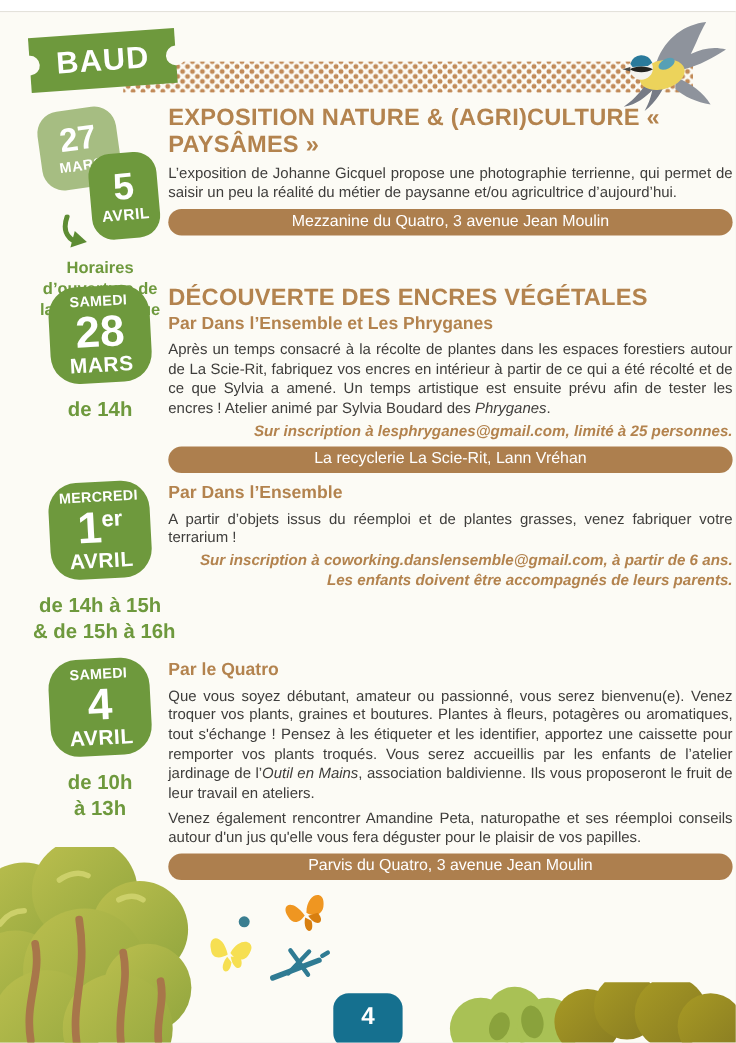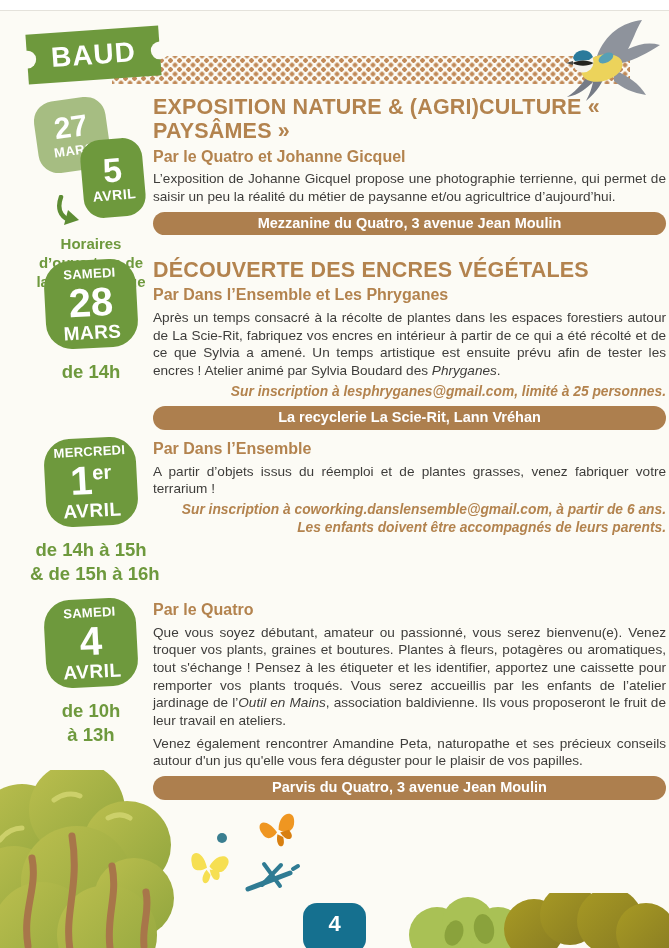--- a/index.html
+++ b/index.html
@@ -62,21 +62,21 @@
 
   .time{margin-top:12px; color:var(--green); font-weight:700; font-size:18.5px; line-height:1.32; white-space:nowrap;text-align:center;}
   .schedule{margin-top:6px; color:var(--green); font-weight:700; font-size:15px; line-height:1.25; padding:0 4px;}
 
   .title{margin:0; color:var(--brown); font-size:21.5px; font-weight:800; line-height:1.13; letter-spacing:.2px;}
   .organizer{margin:4px 0 0; color:var(--brown); font-size:16px; font-weight:700; line-height:1.1;}
   .body p{margin:5px 0 0; color:var(--text); font-size:13.6px; line-height:1.3; text-align:justify;}
   .body i{font-style:italic;}
   .notes{margin-top:3px; color:var(--brown); font-weight:700; font-style:italic; font-size:13.8px; text-align:right; line-height:1.3;}
   .pill{
-    margin-top:6px; background:var(--pill); color:#fff; font-weight:700; font-size:14.5px;
+    margin-top:6px; background:var(--pill); color:#fff; font-weight:400; font-size:14.5px;
     text-align:center; border-radius:13px; padding:4px 8px; line-height:1.1;
   }
 
   
   .bush-left{position:absolute; left:-18px; top:770px; width:205px; height:180px;}
   .bushes-right{position:absolute; left:392px; top:893px; width:277px; height:55px;}
   .deco-dot{position:absolute; left:217px; top:833px; width:10px; height:10px; border-radius:50%; background:#3a7e90;}
   .butterfly-orange{position:absolute; left:255px; top:810px; width:46px; height:44px;}
   .butterfly-yellow{position:absolute; left:184px; top:845px; width:48px; height:46px;}
   .dragonfly{position:absolute; left:243px; top:858px; width:60px; height:38px;}
@@ -128,21 +128,20 @@
             </div>
             <svg class="arrow" viewBox="0 0 28 31" aria-hidden="true">
               <path d="M7,2 C3,13 6,21 15,25" fill="none" stroke="#5d8c33" stroke-width="4.5" stroke-linecap="round"></path>
               <path d="M10,30 L25,25 L14,15 Z" fill="#5d8c33"></path>
             </svg>
           </div>
           <div class="schedule">Horaires d’ouverture de la médiathèque</div>
         </div>
     <div class="content">
       <h2 class="title">EXPOSITION NATURE &amp; (AGRI)CULTURE « PAYSÂMES »</h2>
-      <h3 class="organizer">Par le Quatro et Johanne Gicquel</h3>
       <div class="body">
             <p><span>L’exposition de Johanne Gicquel propose une photographie terrienne, qui permet de saisir un peu la réalité du métier de paysanne et/ou agricultrice d’aujourd’hui.</span></p>
           </div>
 
       <div class="pill">Mezzanine du Quatro, 3 avenue Jean Moulin</div>
     </div>
   </section>
       <section class="event event-1">
     <div class="left">
           <div class="badge badge-big">
@@ -198,21 +197,21 @@
           </div>
           <div class="time">
             <div>de 10h</div>
             <div>à 13h</div>
           </div>
         </div>
     <div class="content">
       <h3 class="organizer">Par le Quatro</h3>
       <div class="body">
             <p><span>Que vous soyez débutant, amateur ou passionné, vous serez bienvenu(e). Venez troquer vos plants, graines et boutures. Plantes à fleurs, potagères ou aromatiques, tout s'échange ! Pensez à les étiqueter et les identifier, apportez une caissette pour remporter vos plants troqués. Vous serez accueillis par les enfants de l’atelier jardinage de l’</span><i>Outil en Mains</i><span>, association baldivienne. Ils vous proposeront le fruit de leur travail en ateliers.</span></p>
-            <p><span>Venez également rencontrer Amandine Peta, naturopathe et ses précieux conseils autour d'un jus qu'elle vous fera déguster pour le plaisir de vos papilles.</span></p>
+            <p><span>Venez également rencontrer Amandine Peta, naturopathe et ses réemploi conseils autour d'un jus qu'elle vous fera déguster pour le plaisir de vos papilles.</span></p>
           </div>
 
       <div class="pill">Parvis du Quatro, 3 avenue Jean Moulin</div>
     </div>
   </section>
     </main>
 
   <svg class="bush-left" viewBox="0 0 205 180" aria-hidden="true">
     <defs>
       <linearGradient id="bg1" x1="0" y1="0" x2="1" y2="1">

